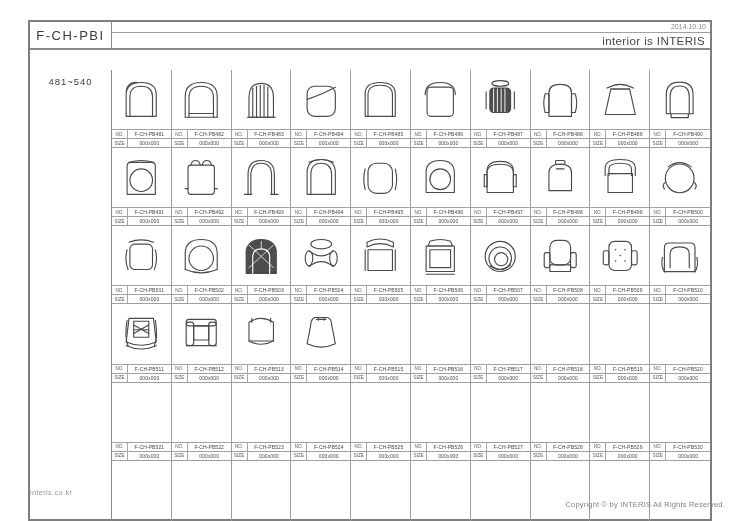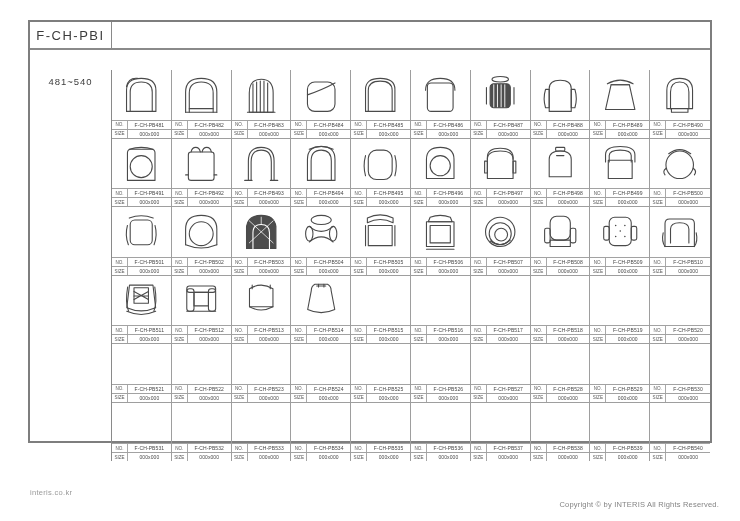--- a/index.html
+++ b/index.html
@@ -1,42 +1,46 @@
 <!DOCTYPE html>
 <html><head>
 <meta charset="utf-8">
 <style>
   html,body{margin:0;padding:0;}
   body{width:740px;height:521px;background:#ffffff;font-family:"Liberation Sans","DejaVu Sans",sans-serif;position:relative;overflow:hidden;}
-  .frame{position:absolute;left:28px;top:20px;width:684px;height:423px;border:2px solid #7e7e7e;background:#fff;box-sizing:border-box;}
+  .frame{position:absolute;left:28px;top:20px;width:684px;height:501px;border:2px solid #7e7e7e;background:#fff;box-sizing:border-box;}
   .hdr{height:28px;border-bottom:2px solid #8a8a8a;display:flex;box-sizing:border-box;}
   .code-cell{width:82px;border-right:1.5px solid #8a8a8a;display:flex;align-items:center;justify-content:center;font-size:13px;letter-spacing:1.5px;color:#3c3c3c;box-sizing:border-box;}
   .hdr-right{flex:1;display:flex;flex-direction:column;min-width:0;}
   .date-row{height:11px;border-bottom:1px solid #a0a0a0;font-size:7px;color:#8a8a8a;text-align:right;padding:1px 4px 0 0;box-sizing:border-box;}
   .brand-row{flex:1;display:flex;align-items:center;justify-content:flex-end;padding-right:5px;font-size:11.5px;color:#474747;letter-spacing:.4px;}
   .bodyarea{display:flex;height:calc(100% - 28px);margin-top:20px;}
   .range-col{width:82px;border-right:1.5px solid #8a8a8a;font-size:9.5px;color:#3c3c3c;text-align:center;padding-top:6px;letter-spacing:1px;box-sizing:border-box;}
   .grid{flex:1;display:grid;grid-template-columns:repeat(10,1fr);grid-template-rows:repeat(6,1fr);min-width:0;}
   .cell{border-right:1px solid #9e9e9e;border-bottom:1px solid #9e9e9e;display:flex;flex-direction:column;min-width:0;box-sizing:border-box;}
   .cell.last-col{border-right:none;}
   .cell.last-row{border-bottom:none;}
   .draw{flex:1;display:flex;align-items:center;justify-content:center;min-height:0;}
   .draw svg{width:96%;height:96%;}
   .lab-row{height:9px;border-top:1px solid #a2a2a2;display:flex;box-sizing:border-box;flex:none;}
   .lab-k{width:16px;border-right:1px solid #a8a8a8;font-size:4.6px;display:flex;align-items:center;justify-content:center;color:#5a5a5a;box-sizing:border-box;flex:none;}
   .lab-v{flex:1;font-size:5px;display:flex;align-items:center;justify-content:center;color:#474747;white-space:nowrap;overflow:hidden;letter-spacing:.1px;}
   .site{position:absolute;left:30px;top:488px;font-size:7.5px;color:#9a9a9a;letter-spacing:.3px;}
-  .copy{position:absolute;right:21px;top:500px;font-size:7.5px;color:#848484;letter-spacing:.2px;}
+  .copy{position:absolute;right:15px;top:500px;font-size:7.5px;color:#848484;letter-spacing:.2px;}
 </style>
 </head>
 <body>
 
 <div class="frame">
   <div class="hdr">
     <div class="code-cell">F-CH-PBI</div>
+    <div class="hdr-right">
+      <div class="date-row">2014.10.10</div>
+      <div class="brand-row">interior is INTERIS</div>
+    </div>
   </div>
   <div class="bodyarea">
     <div class="range-col">481~540</div>
     <div class="grid">
         <div class="cell">
           <div class="draw">
             <svg viewBox="0 0 60 52" preserveAspectRatio="xMidYMid meet">
               <g fill="none" stroke="#4a4a4a" stroke-width="1.2" stroke-linecap="round" stroke-linejoin="round">
                 <path d="M14,44 V21 Q14,8 30,8 Q46,8 46,21 V44 Z"></path>
                 <path d="M18,44 V23 Q18,12 30,12 Q42,12 42,23 V44"></path>

